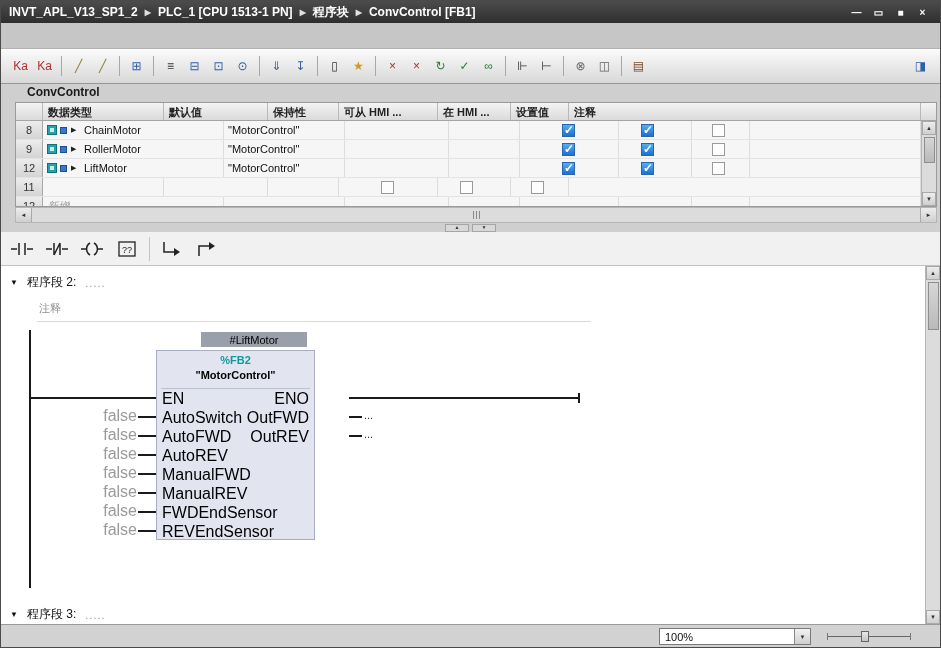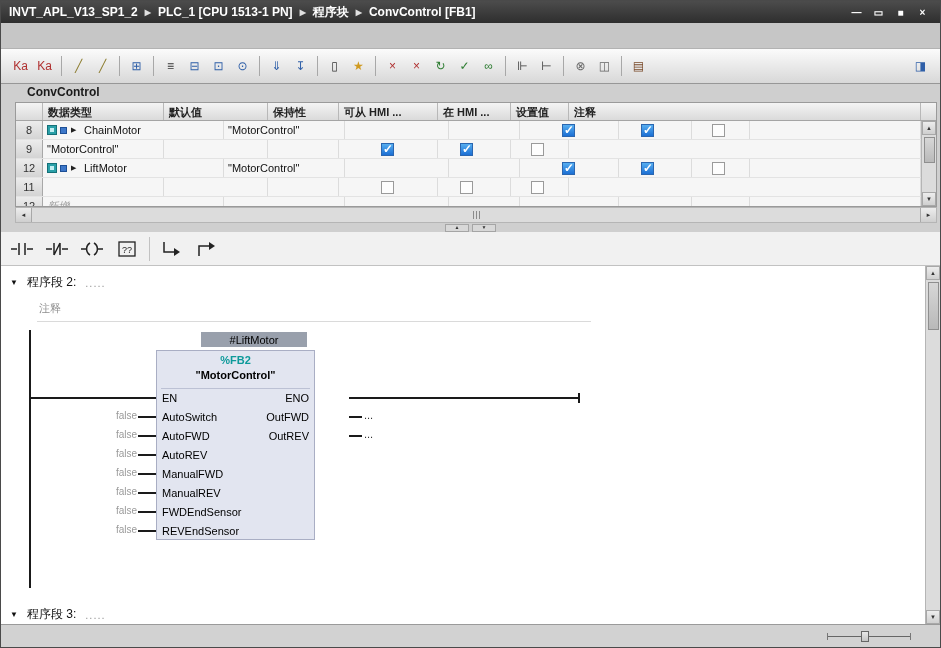--- a/index.html
+++ b/index.html
@@ -80,23 +80,23 @@
   .comment-line{margin-left:36px;width:554px;border-bottom:1px solid #dadada}
 
   .diagram{position:relative;height:276px}
   .hwire{position:absolute;height:2px;background:#1a1a1a}
   .vwire{position:absolute;width:2px;background:#1a1a1a}
   .inst-label{position:absolute;left:200px;top:10px;width:106px;height:15px;background:#99a0ac;color:#000;font-size:11px;display:flex;align-items:center;justify-content:center}
   .fblock{position:absolute;left:155px;top:28px;width:159px;height:190px;background:#e2e5f0;border:1px solid #a9aec4}
   .fb-num{position:absolute;top:3px;left:0;right:0;text-align:center;color:#0d9a9a;font-weight:bold;font-size:11px}
   .fb-type{position:absolute;top:18px;left:0;right:0;text-align:center;color:#000;font-weight:bold;font-size:11px}
   .fb-div{position:absolute;top:37px;left:4px;right:4px;border-top:1px solid #bcc1d4}
-  .pin{position:absolute;font-size:11px;color:#000;height:19px;line-height:19px}
+  .pin{position:absolute;font-size:16px;color:#000;height:19px;line-height:19px}
   .pin.l{left:5px}.pin.r{right:5px}
-  .falselbl{position:absolute;width:46px;text-align:right;color:#9a9a9a;font-size:10px;height:16px;line-height:16px}
+  .falselbl{position:absolute;width:46px;text-align:right;color:#9a9a9a;font-size:16px;height:16px;line-height:16px}
   .dots-out{position:absolute;color:#333;font-size:11px}
 
   .editor-scroll{width:15px;flex:none;background:#dcdcdc;border-left:1px solid #b5b5b5;display:flex;flex-direction:column;align-items:center}
 
   
   .statusbar{position:absolute;left:0;right:0;bottom:0;height:23px;background:#d2d2d2;border-top:1px solid #9a9a9a}
   .zoom-box{position:absolute;left:658px;top:3px;width:152px;height:17px;background:#fff;border:1px solid #7a7a7a;font-size:11px;display:flex;align-items:center}
   .zoom-val{flex:1;padding-left:5px;color:#111}
   .zoom-dd{width:16px;height:100%;background:linear-gradient(#f2f2f2,#cfcfcf);border-left:1px solid #8a8a8a;font-size:6px;display:flex;align-items:center;justify-content:center;color:#333}
   .zoom-slider{position:absolute;left:822px;top:5px;width:92px;height:13px}
@@ -198,20 +198,26 @@
               <span class="checkbox checked"></span>
             </div>
           <div class="c w-sp pad-sp">
               <span class="checkbox"></span>
             </div>
           <div class="c w-cm"></div>
         </div>
 
         <div class="trow">
           <div class="c num w-num">9</div>
+          <div class="c w-name">
+            <span class="ic-cube"></span>
+            <span class="ic-mini"></span>
+            <span class="expander">▶</span>
+            <span>RollerMotor</span>
+          </div>
           <div class="c w-type">"MotorControl"</div>
           <div class="c w-def"></div>
           <div class="c w-ret"></div>
           <div class="c w-h1 pad-h1">
               <span class="checkbox checked"></span>
             </div>
           <div class="c w-h2 pad-h2">
               <span class="checkbox checked"></span>
             </div>
           <div class="c w-sp pad-sp">
@@ -407,20 +413,24 @@
     </div>
     <div class="editor-scroll">
       <div class="sbtn">▲</div>
       <div class="sthumb" style="height:48px"></div>
       <div class="sspace"></div>
       <div class="sbtn">▼</div>
     </div>
   </div>
 
   <div class="statusbar">
+    <div class="zoom-box">
+      <span class="zoom-val">100%</span>
+      <span class="zoom-dd">▼</span>
+    </div>
     <div class="zoom-slider">
       <div class="zs-track"></div>
       <div class="zs-tick" style="left:4px"></div>
       <div class="zs-tick" style="left:45px"></div>
       <div class="zs-tick" style="left:87px"></div>
       <div class="zs-handle"></div>
     </div>
   </div>
 
 </div>

